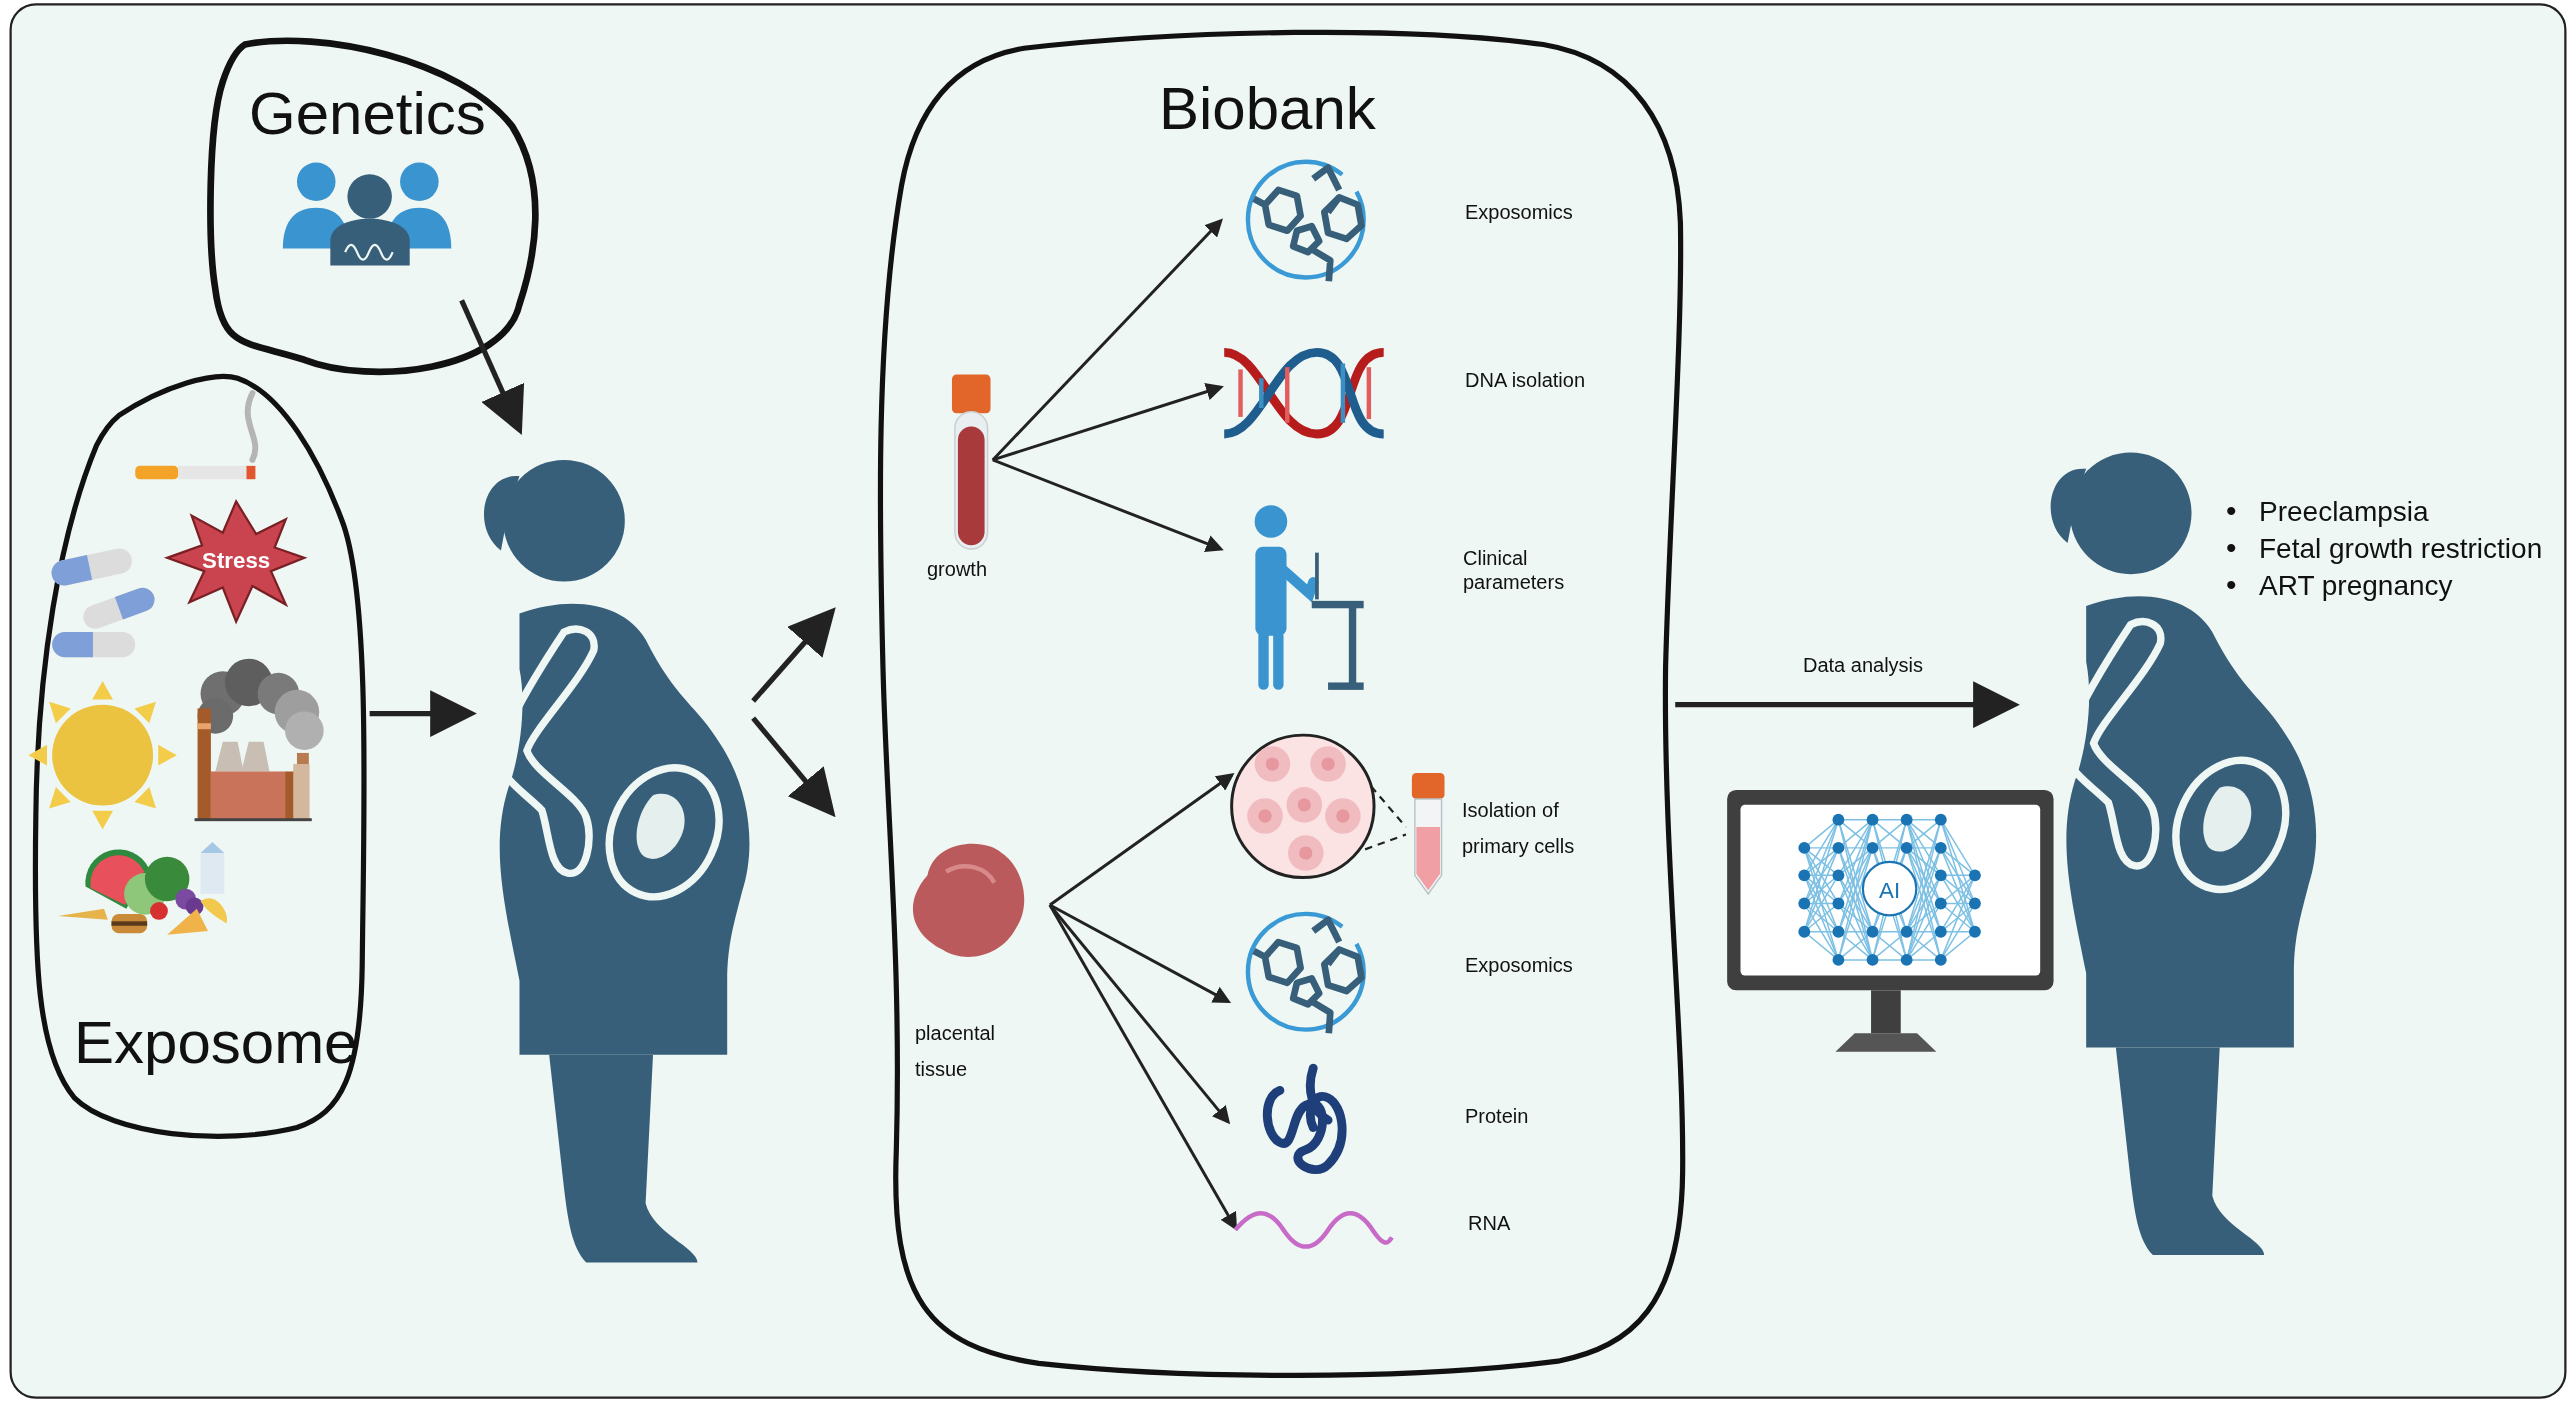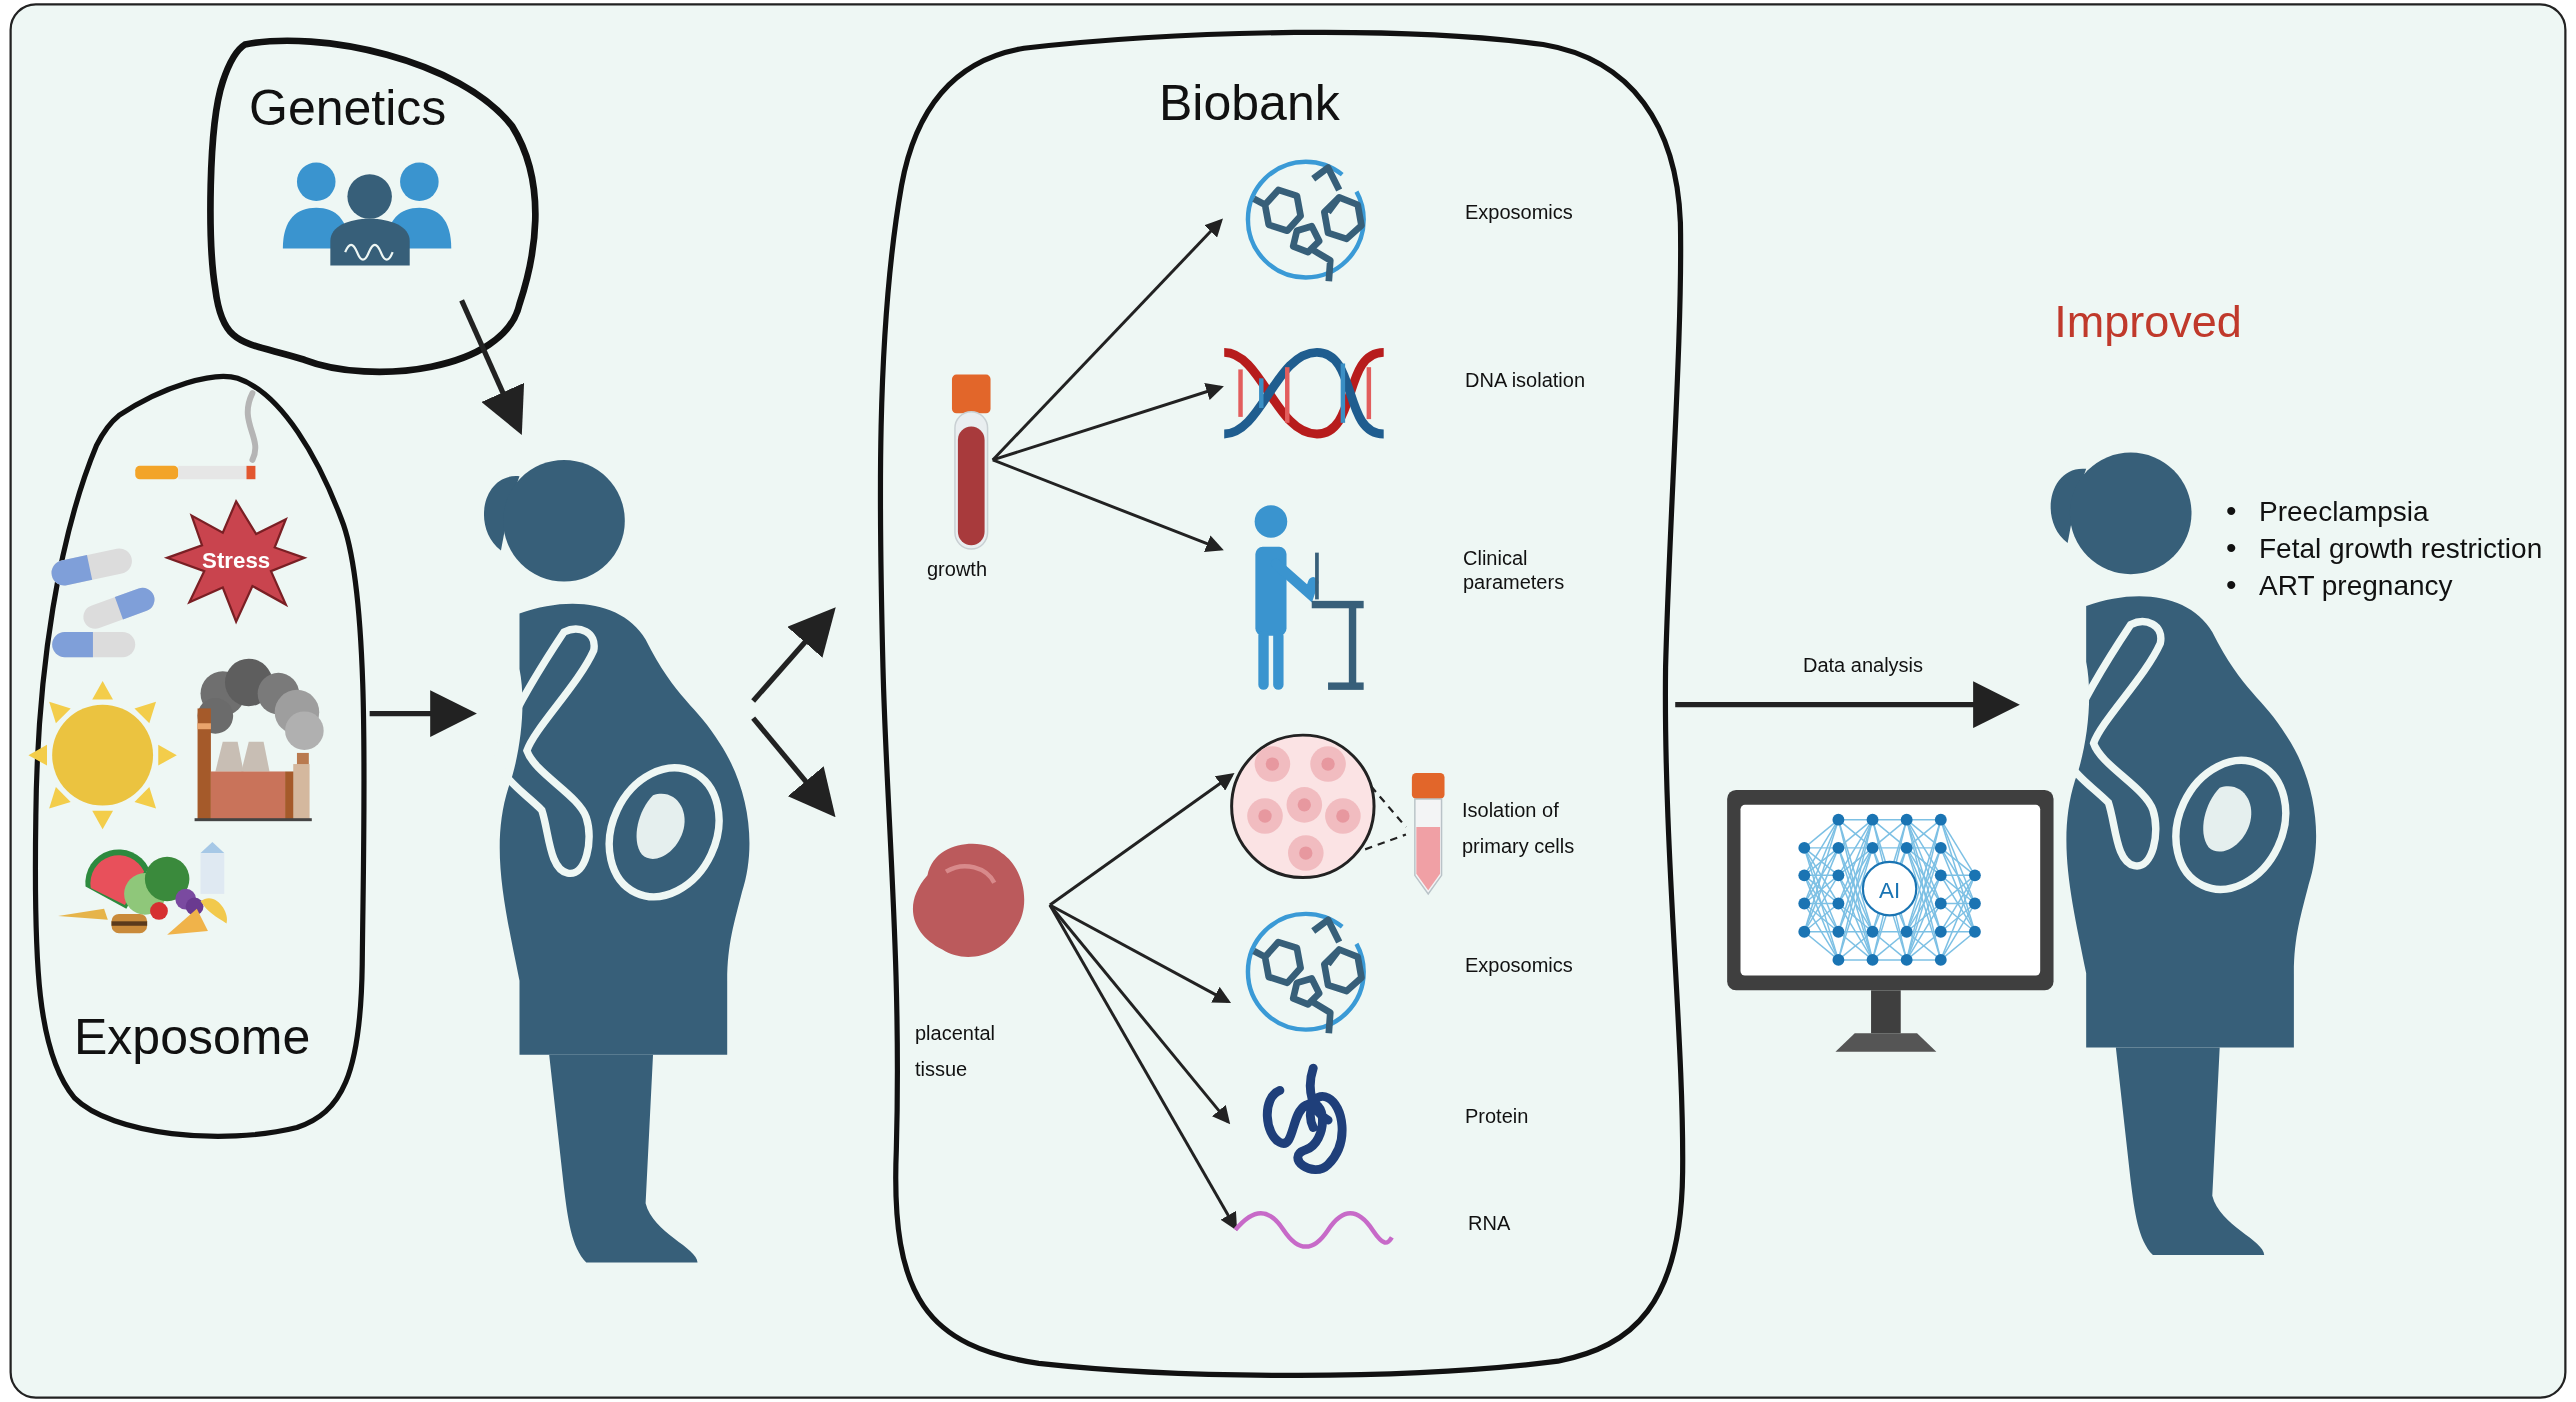--- a/index.html
+++ b/index.html
@@ -1,19 +1,19 @@
 <!DOCTYPE html>
 <html style="font-size:12px"><head>
 <meta charset="utf-8">
 <style>
   html, body { margin:0; padding:0; background:#ffffff; }
   body { width:2576px; height:1402px; position:relative; overflow:hidden; font-family:"Liberation Sans", sans-serif; }
   #canvas { position:absolute; left:0; top:0; width:2576px; height:1402px; }
   .lbl { position:absolute; color:#111; font-family:"Liberation Sans", sans-serif; white-space:nowrap; }
-  .title-lg { font-size:50px; }
+  .title-lg { font-size:60px; }
   .item { font-size:20px; line-height:36px; }
   .red-title { color:#c0392b; font-size:45px; text-align:center; line-height:53px; }
   .bullets { position:absolute; margin:0; padding:0; list-style:none; font-size:28px; line-height:36px; color:#111; }
   .bullets li::before { content:"\2022"; display:inline-block; width:33px; font-size:30px; }
 </style>
 </head>
 <body>
 
 <svg id="canvas" viewBox="0 0 3472 1890" xmlns="http://www.w3.org/2000/svg">
   <defs>
@@ -372,21 +372,20 @@
 
 <div class="lbl item" style="left:1462px; top:792px;">Isolation of</div>
 <div class="lbl item" style="left:1462px; top:828px;">primary cells</div>
 <div class="lbl item" style="left:1465px; top:947px;">Exposomics</div>
 <div class="lbl item" style="left:1465px; top:1098px;">Protein</div>
 <div class="lbl item" style="left:1468px; top:1205px;">RNA</div>
 
 <div class="lbl item" style="left:1803px; top:647px;">Data analysis</div>
 
 <div class="lbl red-title" style="left:1944px; top:295px; width:408px;">
-  <div>Improved</div>
 </div>
 
 <ul class="bullets" style="left:2226px; top:493px;">
   <li>Preeclampsia</li>
   <li>Fetal growth restriction</li>
   <li>ART pregnancy</li>
 </ul>
 
 
 </body></html>

